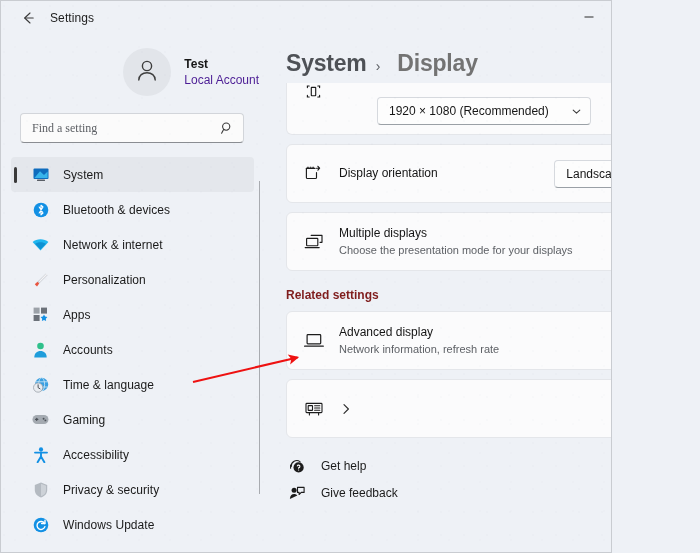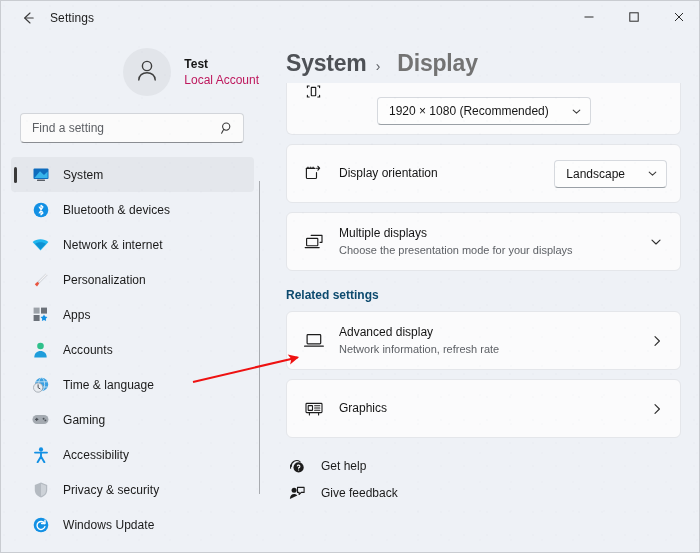--- a/index.html
+++ b/index.html
@@ -12,21 +12,21 @@
 
   body {
     font-family: "Liberation Sans", sans-serif;
     background: #eef1f6;
     color: #1b1b1b;
     -webkit-font-smoothing: antialiased;
   }
 
   #app {
     position: relative;
-    width: 700px;
+    width: 612px;
     height: 553px;
     background: #eef1f6;
     border: 1px solid #c9ccd1;
     overflow: hidden;
   }
 
   
   .titlebar {
     position: absolute;
     top: 0; left: 0;
@@ -89,41 +89,41 @@
     margin-left: 13px;
     line-height: 1.25;
   }
   .profile-name {
     font-size: 12px;
     font-weight: bold;
     color: #171717;
   }
   .profile-sub {
     font-size: 12px;
-    color: #be185d;
+    color: #4c1d95;
     margin-top: 1px;
   }
 
   .searchwrap {
     margin: 17px 0 0 19px;
     width: 224px; height: 30px;
     background: #fbfbfb;
     border: 1px solid #d2d5da;
     border-bottom: 1px solid #8a8d92;
     border-radius: 4px;
     display: flex;
     align-items: center;
     padding: 0 9px 0 11px;
   }
   .searchwrap input {
     flex: 1;
     border: none;
     outline: none;
     background: transparent;
-    font-family: Liberation Sans, sans-serif;
+    font-family: Liberation Serif, serif;
     font-size: 12px;
     color: #a16207;
   }
   .searchwrap input::placeholder { color: #5c5f64; }
   .search-icon { color: #3a3a3a; display: flex; }
 
   .navlist {
     margin-top: 14px;
     padding: 0 5px 0 10px;
   }
@@ -287,21 +287,21 @@
     white-space: nowrap;
   }
   .combo .chev { color: #3a3a3a; display: flex; }
 
   .chevron-right { color: #2d2d2d; display: flex; padding-right: 3px; }
   .chevron-down  { color: #2d2d2d; display: flex; padding-right: 4px; }
 
   .section-head {
     font-size: 12px;
     font-weight: bold;
-    color: #0c4a6e;
+    color: #7f1d1d;
     margin: 17px 0 9px 26px;
   }
 
   .links {
     margin: 14px 0 0 26px;
   }
   .link-row {
     display: flex;
     align-items: center;
     height: 27px;
@@ -645,23 +645,20 @@
       <div class="card">
         <div class="row">
           <div class="row-icon">
             <svg width="20" height="17" viewBox="0 0 20 17" fill="none" stroke="currentColor" stroke-width="1.1" stroke-linejoin="round" stroke-linecap="round">
               <rect x="2" y="3.4" width="16" height="9.2" rx="0.8"></rect>
               <rect x="4.2" y="5.6" width="4.3" height="4.8" rx="0.4"></rect>
               <path d="M10.6 5.8 H15.8 M10.6 8 H15.8 M10.6 10.2 H15.8"></path>
               <path d="M5.4 12.6 V15 M14.6 12.6 V15"></path>
             </svg>
           </div>
-          <div class="row-texts">
-            <div class="row-title">Graphics</div>
-          </div>
           <div class="row-right">
             <span class="chevron-right">
               <svg width="14" height="14" viewBox="0 0 14 14" fill="none" stroke="currentColor" stroke-width="1.15" stroke-linecap="round" stroke-linejoin="round">
                 <path d="M5 2.6 L9.4 7 L5 11.4"></path>
               </svg>
             </span>
           </div>
         </div>
       </div>
 

